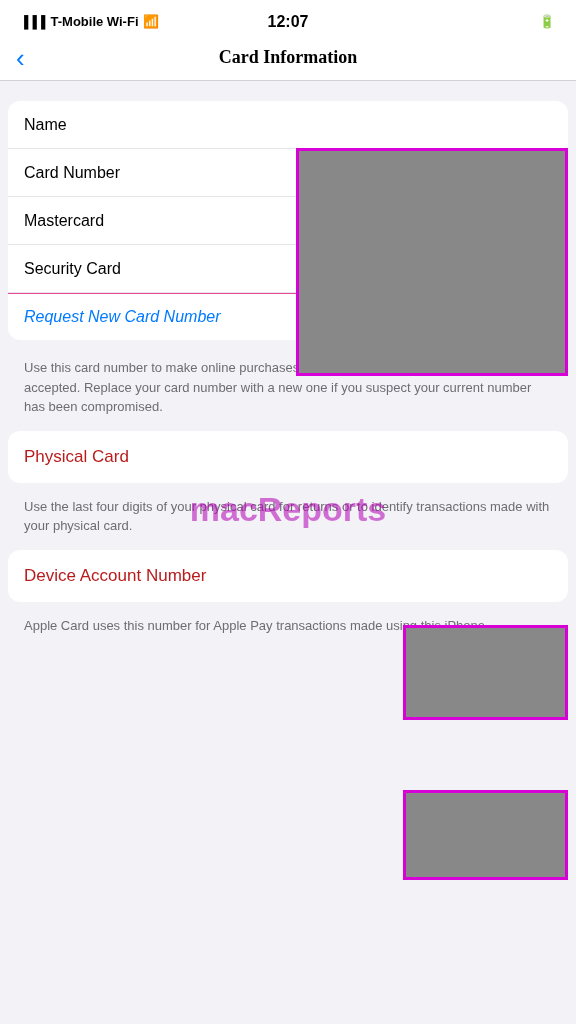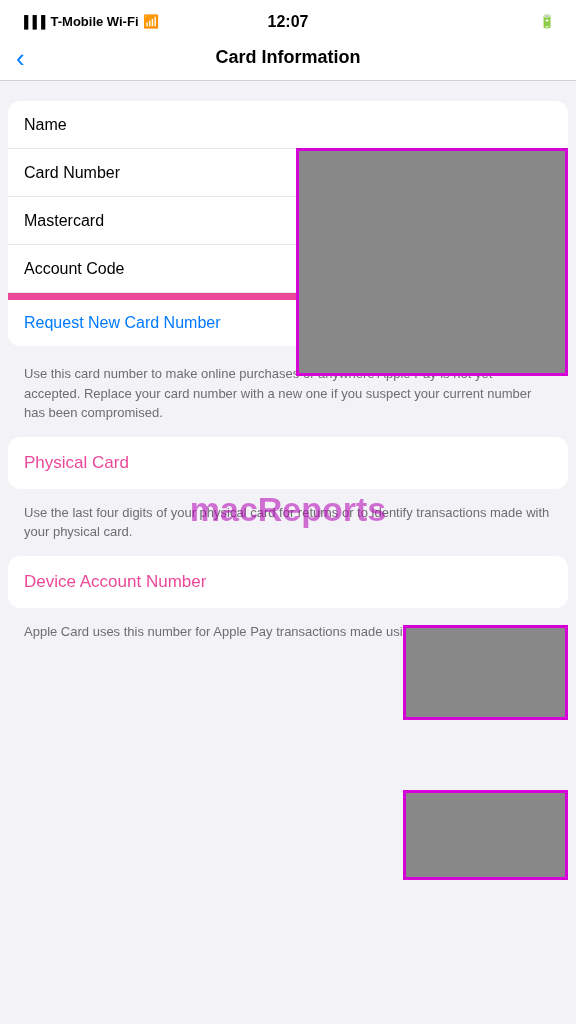--- a/index.html
+++ b/index.html
@@ -60,20 +60,21 @@
       color: #007aff;
       font-size: 26px;
       font-weight: 300;
       cursor: pointer;
       line-height: 1;
     }
     .nav-title {
       font-size: 18px;
       font-weight: 600;
       color: #000;
+      font-family: Liberation Serif, serif;
     }
 
     
     .content {
       padding: 20px 8px;
     }
 
     
     .card-section {
       background: #fff;
@@ -101,21 +102,22 @@
     }
 
     .card-row-value {
       font-size: 16px;
       color: #8e8e93;
     }
 
     
     .request-link-row {
       padding: 14px 16px;
-      border-top: 7px solid #ec4899;
+      border-top: 1px solid #ec4899;
+      font-style: italic;
     }
     .request-link {
       font-size: 16px;
       color: #007aff;
       font-weight: 400;
       cursor: pointer;
     }
 
     
     .description-text {
@@ -150,21 +152,21 @@
     .info-row {
       display: flex;
       align-items: center;
       justify-content: space-between;
       padding: 14px 16px;
       min-height: 52px;
     }
 
     .info-row-label {
       font-size: 17px;
-      color: #ec4899;
+      color: #b91c1c;
       font-weight: 400;
     }
 
     .info-description {
       font-size: 13px;
       color: #6d6d72;
       line-height: 1.5;
       padding: 6px 16px 14px 16px;
     }
 
@@ -210,21 +212,21 @@
         <span class="card-row-label">Card Number</span>
         <span class="card-row-value"></span>
       </div>
 
       <div class="card-row">
         <span class="card-row-label">Mastercard</span>
         <span class="card-row-value"></span>
       </div>
 
       <div class="card-row">
-        <span class="card-row-label">Account Code</span>
+        <span class="card-row-label">Security Card</span>
         <span class="card-row-value"></span>
       </div>
 
 
       <div class="request-link-row">
         <span class="request-link">Request New Card Number</span>
       </div>
     </div>
 
     <div class="description-text">Use this card number to make online purchases or anywhere Apple Pay is not yet accepted. Replace your card number with a new one if you suspect your current number has been compromised.</div>

